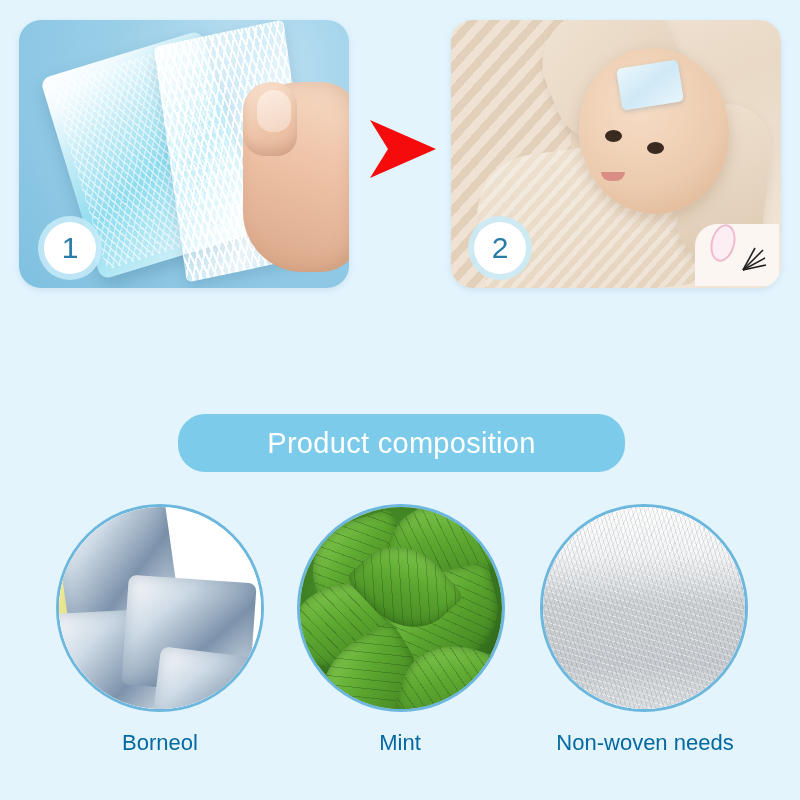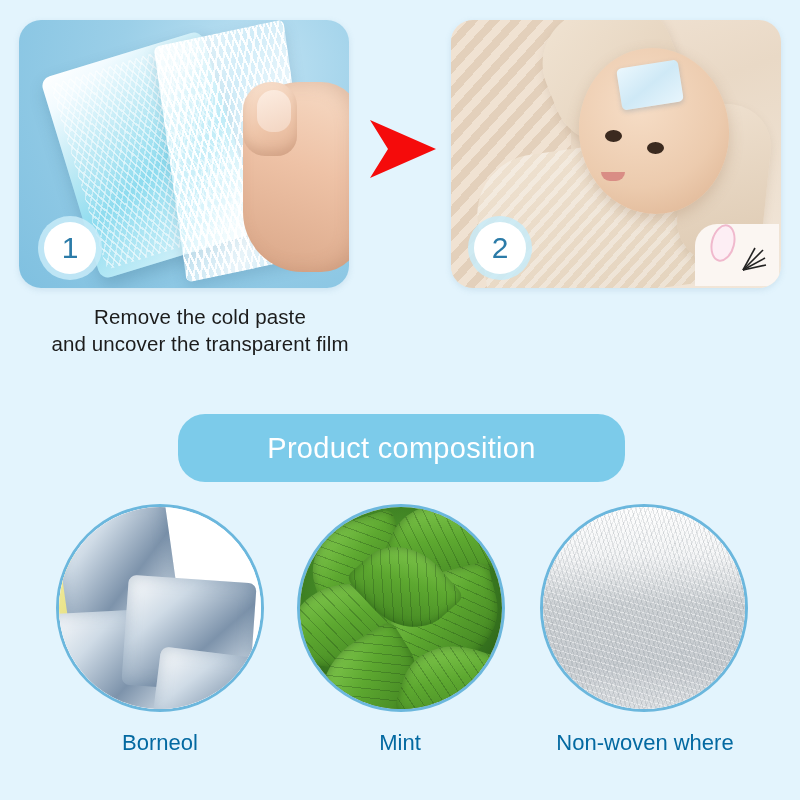--- a/index.html
+++ b/index.html
@@ -224,21 +224,21 @@
     letter-spacing: 0.1px;
   }
   #caption-1 { left: 0px; }
   #caption-2 { left: 400px; }
   .caption .line { display: block; }
 
   
   .banner {
     position: absolute;
     left: 178px; top: 414px;
-    width: 447px; height: 68px;
+    width: 447px; height: 58px;
     border-radius: 27px;
     background: #7ccbea;
     display: flex; align-items: center; justify-content: center;
     color: #ffffff;
     font-size: 29px;
     letter-spacing: 0.3px;
   }
 
   
   .comp-item { position: absolute; }
@@ -367,24 +367,20 @@
             <path d="M2 26 L25 21"></path>
             <path d="M2 26 L22 6"></path>
             <path d="M2 26 L14 4"></path>
           </g>
         </svg>
       </div>
     </div>
   </div>
   <div class="step-badge" id="badge-2">2</div>
 
-  <div class="caption" id="caption-1">
-    <span class="line">Remove the cold paste</span>
-    <span class="line">and uncover the transparent film</span>
-  </div>
 
   <div class="banner">
     <span>Product composition</span>
   </div>
 
   <div class="comp-item" id="comp-0">
     <div class="comp-circle">
       <div class="ice-art">
         <div class="ice-lemon"></div>
         <div class="ice-cube ice-a"></div>
@@ -408,16 +404,16 @@
         <div class="leaf l7"></div>
       </div>
     </div>
     <div class="comp-label">Mint</div>
   </div>
 
   <div class="comp-item" id="comp-2">
     <div class="comp-circle">
       <div class="fabric-art"></div>
     </div>
-    <div class="comp-label">Non-woven where</div>
+    <div class="comp-label">Non-woven needs</div>
   </div>
 
 </div>
 
 </body></html>

